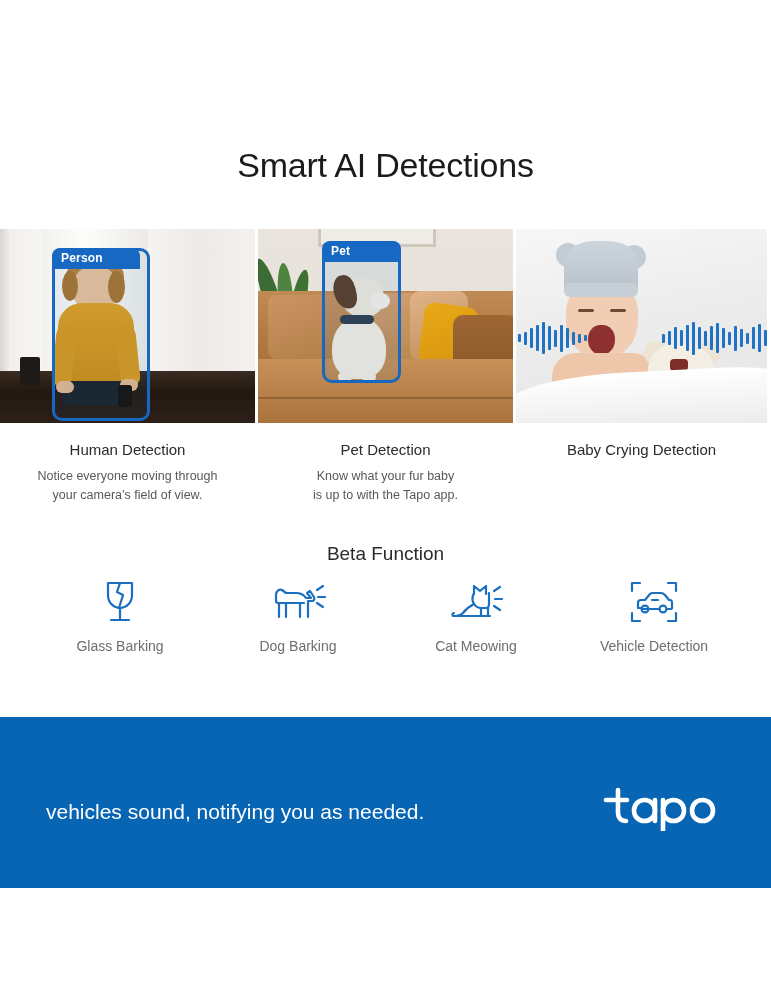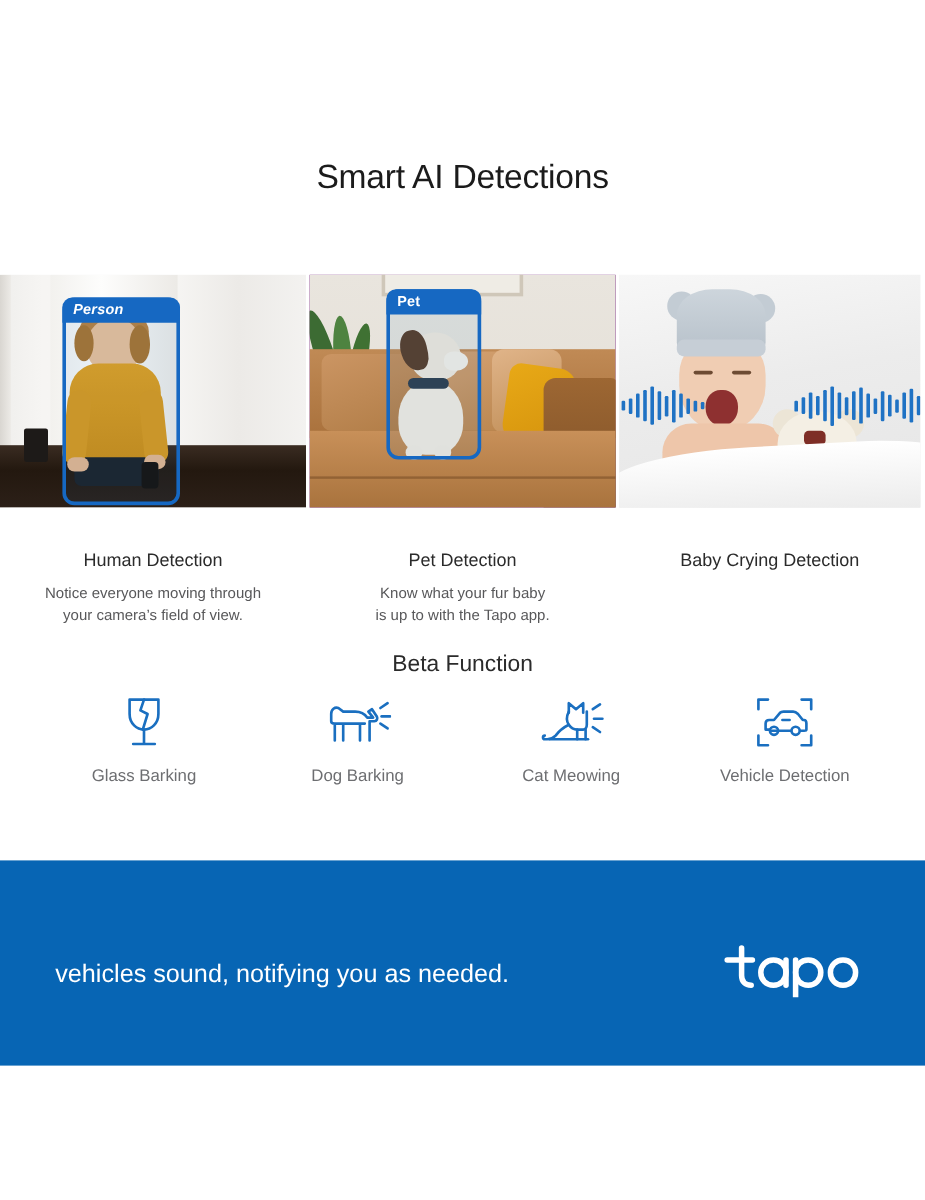--- a/index.html
+++ b/index.html
@@ -15,25 +15,25 @@
   .page {
     position: relative;
     width: 771px;
     height: 1000px;
     background: #ffffff;
   }
 
   
   .page-title {
     position: absolute;
-    top: 132px;
+    top: 146px;
     left: 0;
     width: 771px;
     text-align: center;
-    font-size: 28px;
+    font-size: 34px;
     font-weight: 400;
     color: #1b1b1b;
     letter-spacing: -0.2px;
   }
 
   
   .cards {
     position: absolute;
     top: 229px;
     left: 0;
@@ -288,27 +288,27 @@
     background: #1668c2;
     color: #ffffff;
     font-size: 12px;
     font-weight: 700;
     padding: 4px 9px 5px 9px;
     border-radius: 8px 8px 0 0;
     line-height: 1;
     letter-spacing: .2px;
   }
   .det-human { left: 52px; top: 19px; width: 98px; height: 173px; }
-  .det-human .tag { width: 98px; font-style: italic; }
+  .det-human .tag { width: 88px; }
   .det-pet { left: 64px; top: 12px; width: 79px; height: 142px; }
   .det-pet .tag { width: 79px; }
 
   
   .cap-title {
-    margin-top: 36px;
+    margin-top: 18px;
     text-align: center;
     font-size: 15px;
     color: #2b2b2b;
     font-weight: 400;
   }
   .cap-desc {
     margin-top: 9px;
     text-align: center;
     font-size: 12.5px;
     line-height: 1.55;

